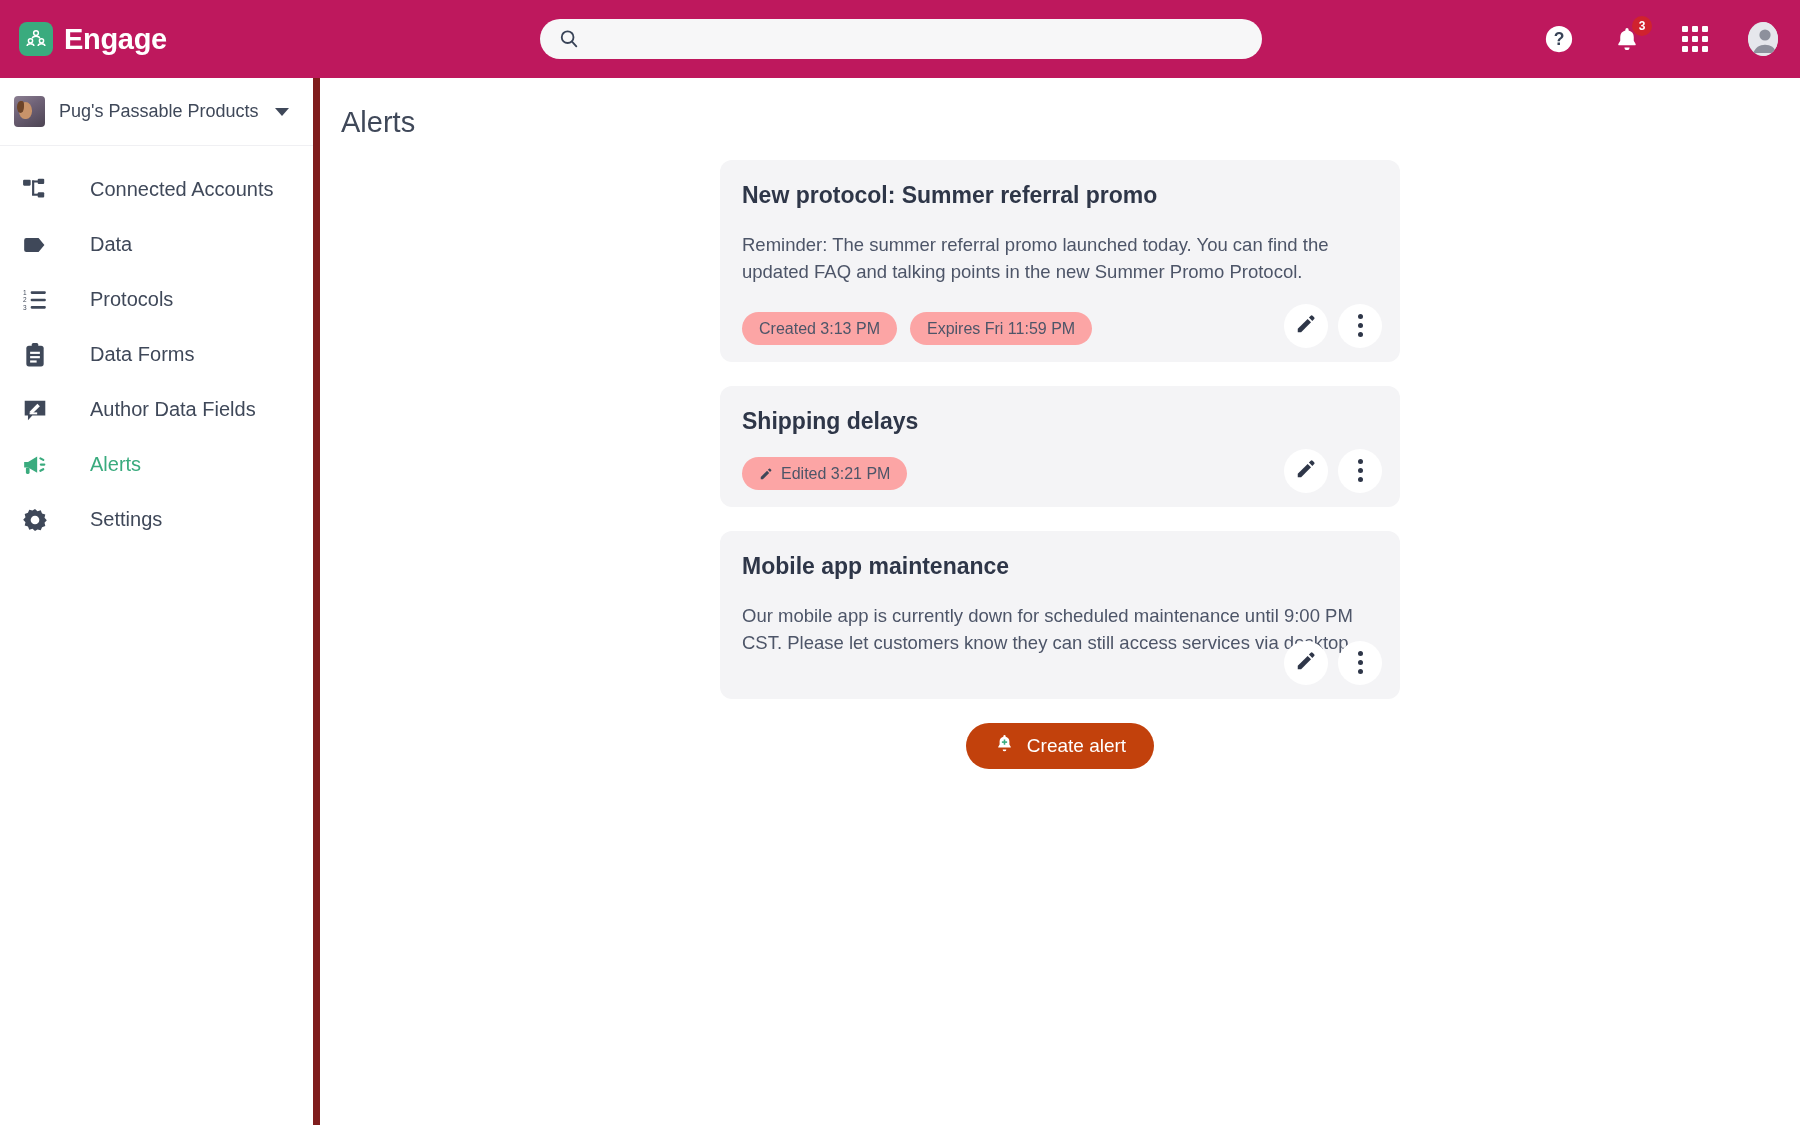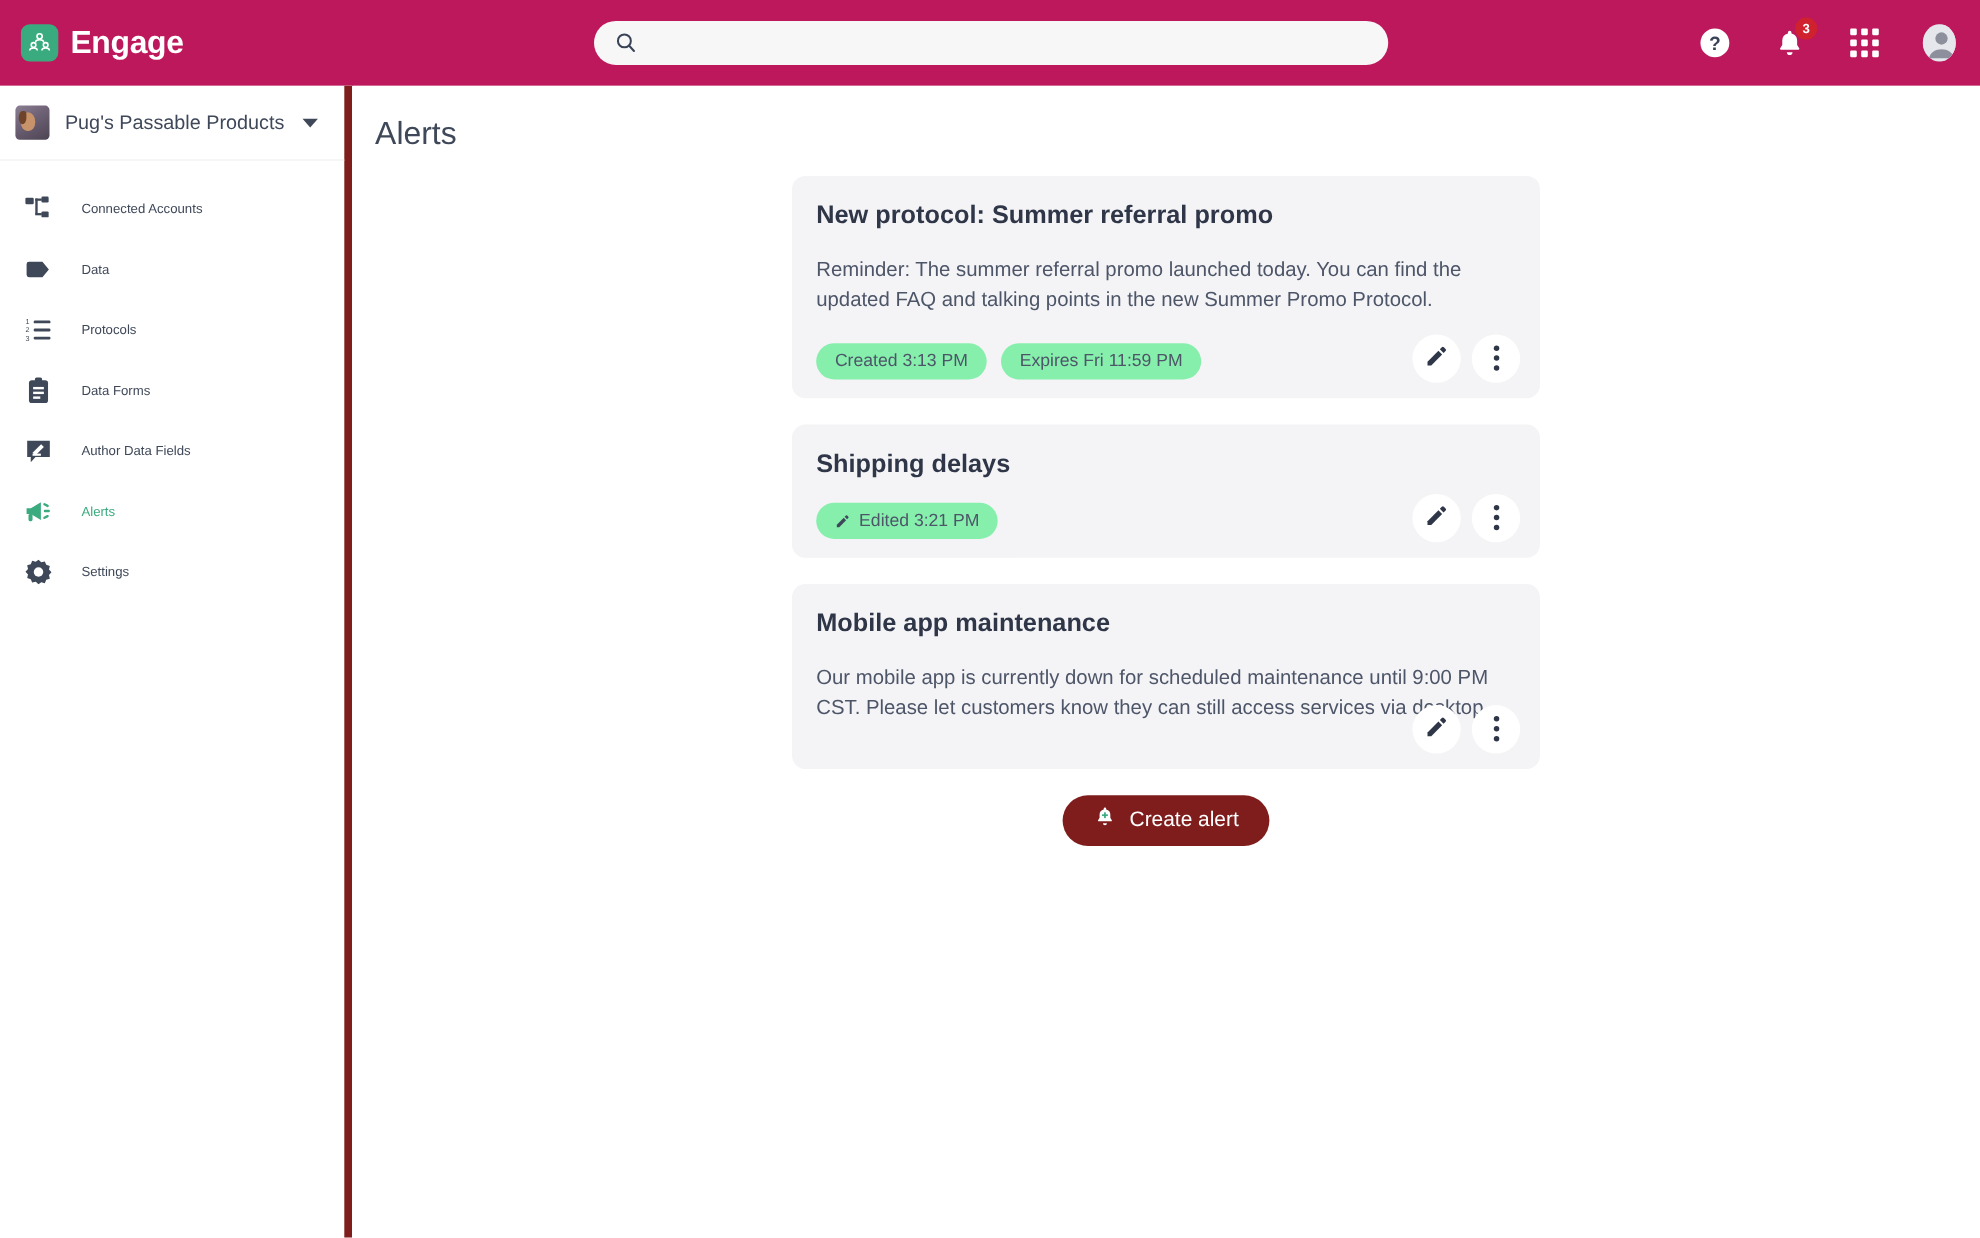--- a/index.html
+++ b/index.html
@@ -102,21 +102,21 @@
     border-top: 8px solid #3f4859;
   }
   .navlist { padding-top: 16px; }
   .navitem {
     display: flex; align-items: center;
     height: 55px; padding-left: 18px; cursor: pointer;
   }
   .navitem .nav-ico { width: 34px; flex: none; display: flex;
                       align-items: center; justify-content: center; }
   .navitem .nav-label {
-    margin-left: 22px; font-size: 12px; color: #3f4859;
+    margin-left: 38px; font-size: 20px; color: #3f4859;
     white-space: nowrap;
   }
   .navitem.active .nav-label { color: #3aab7e; }
 
   
   .main {
     position: absolute; top: 78px; left: 321px;
     width: 1479px; height: 1047px; background: #ffffff;
   }
   .page-title {
@@ -135,40 +135,40 @@
   .card-title {
     font-size: 23px; font-weight: bold; color: #2e3648;
     margin-bottom: 22px;
   }
   .card-body {
     font-size: 18.5px; line-height: 1.48; color: #4d5568;
     margin-bottom: 26px; max-width: 625px;
   }
   .card-foot { display: flex; align-items: center; min-height: 34px; }
   .chip {
-    background: #86efac; border-radius: 17px;
+    background: #fca5a5; border-radius: 17px;
     height: 33px; display: inline-flex; align-items: center;
     padding: 0 17px; margin-right: 13px;
     font-size: 16px; color: #4d5568; white-space: nowrap;
   }
   .chip .chip-pencil { margin-right: 8px; display: flex; align-items: center; }
   .card-actions {
     position: absolute; right: 18px; bottom: 14px;
     display: flex; align-items: center; gap: 10px;
   }
   .round-btn {
     width: 44px; height: 44px; border-radius: 50%;
     background: #ffffff; border: none; cursor: pointer;
     display: flex; align-items: center; justify-content: center;
   }
   .kebab { display: flex; flex-direction: column; gap: 4px; }
   .kebab i { width: 5px; height: 5px; border-radius: 50%; background: #2e3648; display:block; }
   .create-row { display: flex; justify-content: center; margin-top: 14px; }
   .create-btn {
-    background: #7f1d1d; color: #ffffff; border: none; cursor: pointer;
+    background: #c2410c; color: #ffffff; border: none; cursor: pointer;
     height: 46px; border-radius: 23px; padding: 0 28px;
     display: inline-flex; align-items: center; gap: 12px;
     font-family: "Liberation Sans", sans-serif; font-size: 19px;
   }
 </style>
 </head>
 <body>
 
 <div class="topbar">
 

